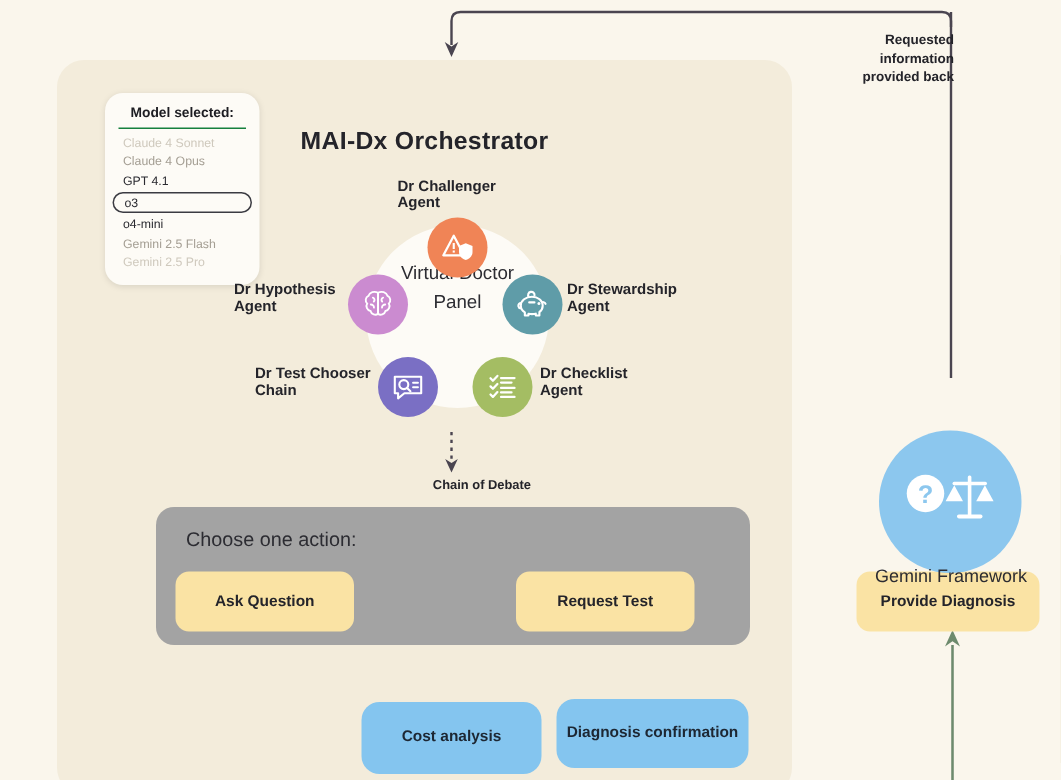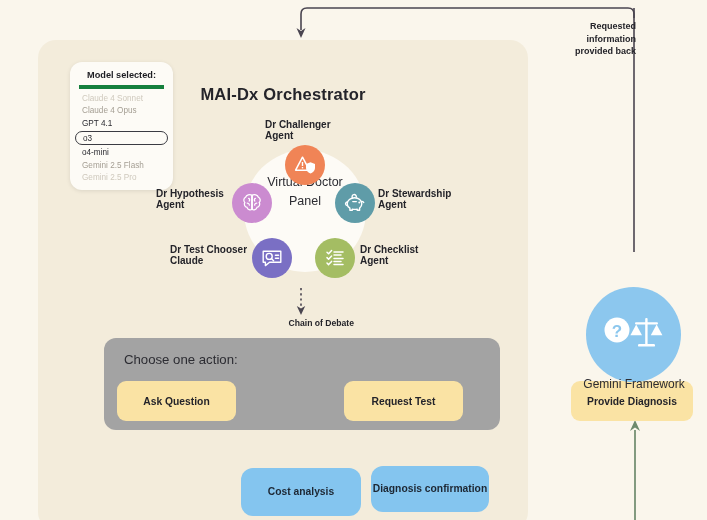--- a/index.html
+++ b/index.html
@@ -25,21 +25,21 @@
 
   
   .model-card{
     position:absolute;left:70px;top:62px;width:103px;height:128px;
     background:#fdfbf6;border-radius:12px;
     box-shadow:0 1px 4px rgba(0,0,0,.10);
     padding:8px 0 0 0;box-sizing:border-box;
   }
   .model-card-title{
     font-size:9.2px;font-weight:700;color:#1d1d22;text-align:center;
-    padding-bottom:5px;border-bottom:4px solid #15803d;margin:0 9px 4px 9px;
+    padding-bottom:5px;border-bottom:1px solid #15803d;margin:0 9px 4px 9px;
   }
   .model-list{list-style:none;margin:0;padding:0 0 0 12px;}
   .model-list li{
     font-size:8.2px;font-weight:400;color:#2a2a30;line-height:12.4px;
     height:12.4px;white-space:nowrap;
   }
   .model-list li.dim{color:#cfc9bd;}
   .model-list li.mid{color:#a49e93;}
   .model-list li.sel{
     position:relative;left:-7px;width:93px;box-sizing:border-box;
@@ -95,21 +95,21 @@
   .ab2{left:240px;width:119px;}
   .ab3{left:467px;width:122px;}
 
   
   .blue-box{
     position:absolute;border-radius:12px;background:#84c5ef;
     display:flex;align-items:center;justify-content:center;text-align:center;
     font-size:10.3px;font-weight:700;color:#1d2733;line-height:13.5px;
   }
   .bb-cost{left:241px;top:468px;width:120px;height:48px;}
-  .bb-diag{left:371px;top:466px;width:118px;height:46px;}
+  .bb-diag{left:371px;top:466px;width:128px;height:46px;}
 
   
   .sdbench-circle{
     position:absolute;left:586px;top:287px;width:95px;height:95px;
     border-radius:50%;background:#8cc7ee;
     display:flex;align-items:center;justify-content:center;
   }
   .sdbench-label{
     position:absolute;left:580px;top:375px;width:108px;text-align:center;
     font-size:12px;color:#2c2c32;line-height:18px;
@@ -211,21 +211,21 @@
             <path d="M4.4 10 C3.2 10 2.4 11 2.6 12.2 C2.8 13.2 3.6 13.5 4.4 13.4"></path>
             <path d="M9.5 5.9 C8.6 4.6 9.2 2.9 10.8 2.6 C12.4 2.3 13.6 3.6 13.3 5"></path>
             <path d="M18.3 9.6 C19.2 9.2 20.3 9.6 20.7 10.6"></path>
             <path d="M9.8 9.6 H13.3"></path>
           </g>
           <circle cx="16.3" cy="10.4" r="1" fill="#fff"></circle>
         </svg>
       </span>
     </div>
 
-    <div class="node-label lb-testchooser">Dr Test Chooser Claude</div>
+    <div class="node-label lb-testchooser">Dr Test Chooser Chain</div>
     <div class="node n-testchooser">
       <span>
         <svg width="24" height="22" viewBox="0 0 24 22">
           <g fill="none" stroke="#fff" stroke-width="1.4" stroke-linejoin="round" stroke-linecap="round">
             <path d="M3.2 4.2 H20.8 V15.2 H9.6 L5.4 18.6 V15.2 H3.2 Z"></path>
             <circle cx="9.2" cy="9.4" r="3"></circle>
             <path d="M11.4 11.6 L13.6 13.8"></path>
             <path d="M15.4 8.2 H18.6"></path>
             <path d="M15.4 11.2 H18.6"></path>
           </g>

